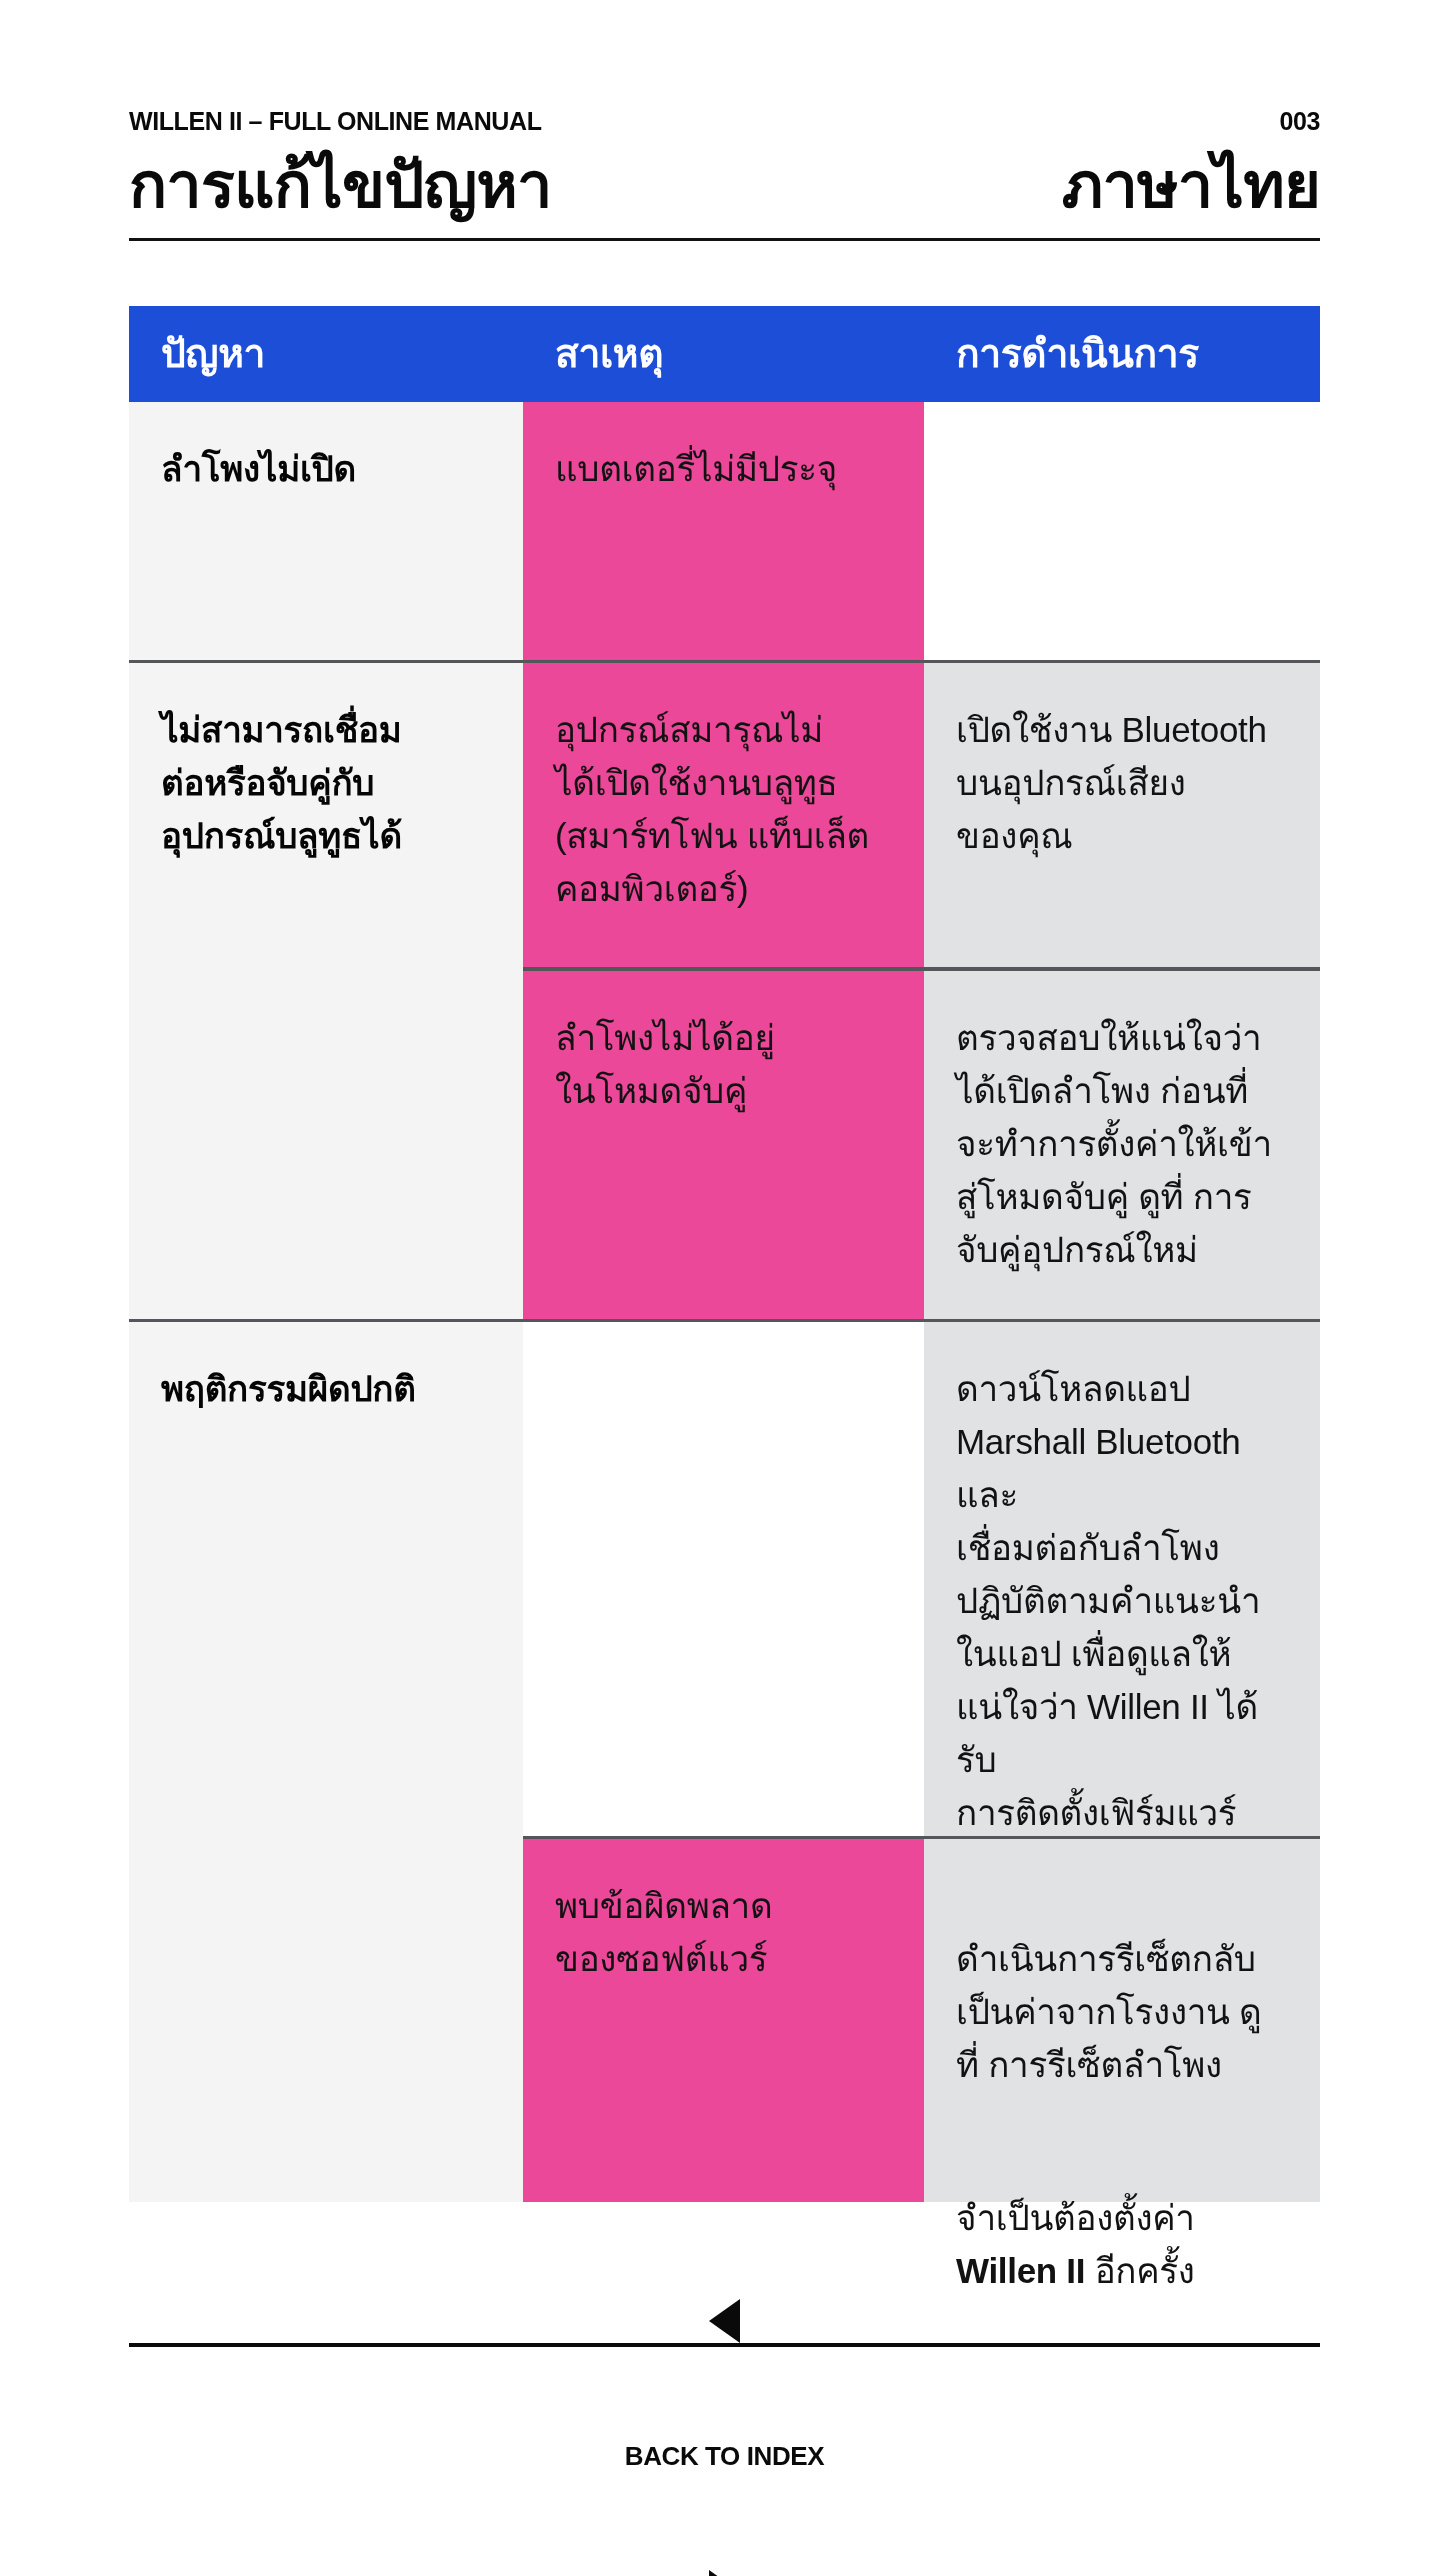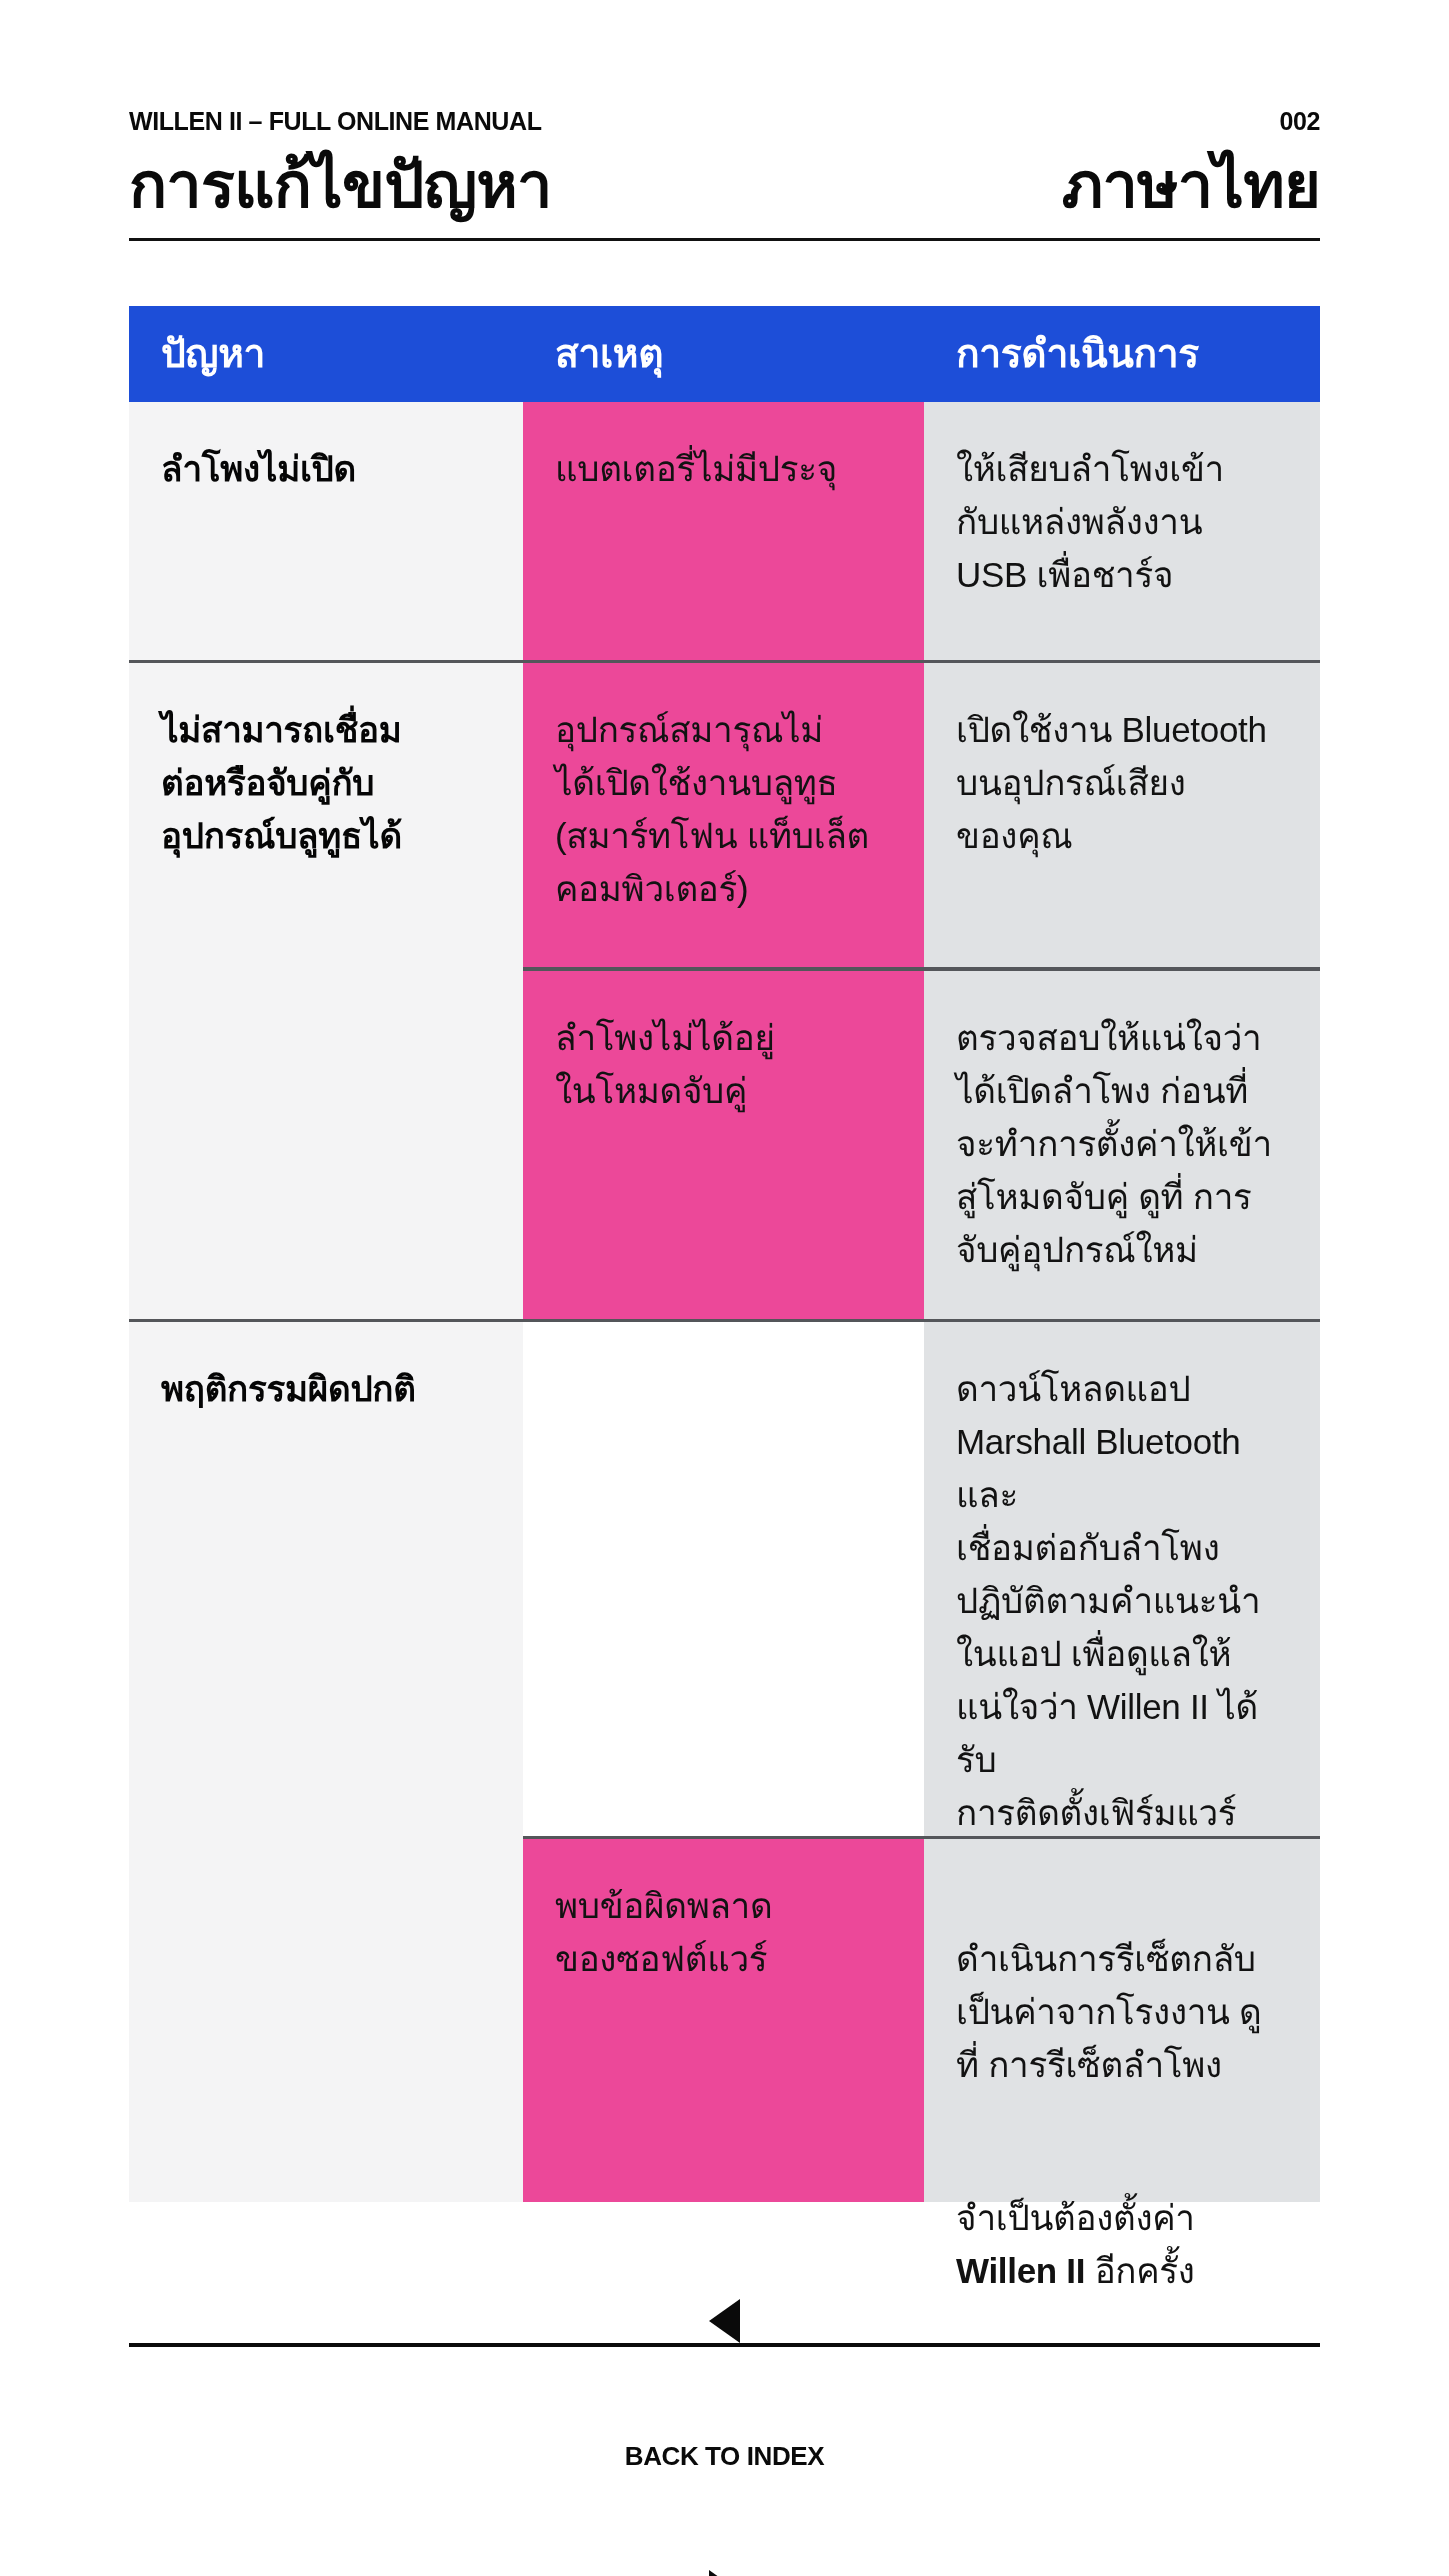--- a/index.html
+++ b/index.html
@@ -97,21 +97,21 @@
     border-left: 31px solid #0a0a0a;
   }
 </style>
 </head>
 <body>
 
 <div class="page">
 
   <div class="meta-row">
     <span>WILLEN II – FULL ONLINE MANUAL</span>
-    <span>002</span>
+    <span>003</span>
   </div>
 
   <div class="title-row">
     <span>การแก้ไขปัญหา</span>
     <span>ภาษาไทย</span>
   </div>
   <div class="title-rule"></div>
 
   <div class="trouble-table">
 
@@ -120,23 +120,20 @@
     </div>
     <div class="th col2" style="grid-row:1">
       <span>สาเหตุ</span>
     </div>
     <div class="th col3" style="grid-row:1">
       <span>การดำเนินการ</span>
     </div>
 
     <div class="cell problem c1 r1 col1">ลำโพงไม่เปิด</div>
     <div class="cell body-text c2 r1 col2">แบตเตอรี่ไม่มีประจุ</div>
-    <div class="cell body-text c3 r1 col3">ให้เสียบลำโพงเข้า
-กับแหล่งพลังงาน
-USB เพื่อชาร์จ</div>
 
     <div class="divider-full rdiv1"></div>
 
     <div class="cell problem c1 r2a col1">ไม่สามารถเชื่อม
 ต่อหรือจับคู่กับ
 อุปกรณ์บลูทูธได้</div>
     <div class="cell body-text c2 r2a col2">อุปกรณ์สมารุณไม่
 ได้เปิดใช้งานบลูทูธ
 (สมาร์ทโฟน แท็บเล็ต
 คอมพิวเตอร์)</div>

